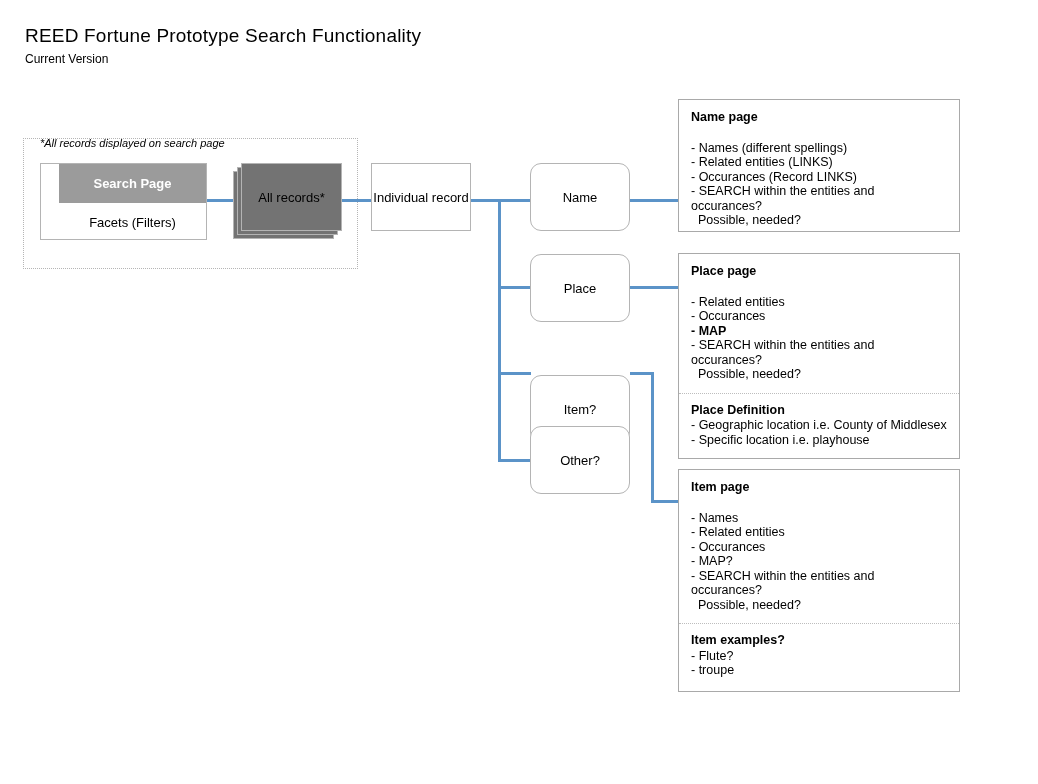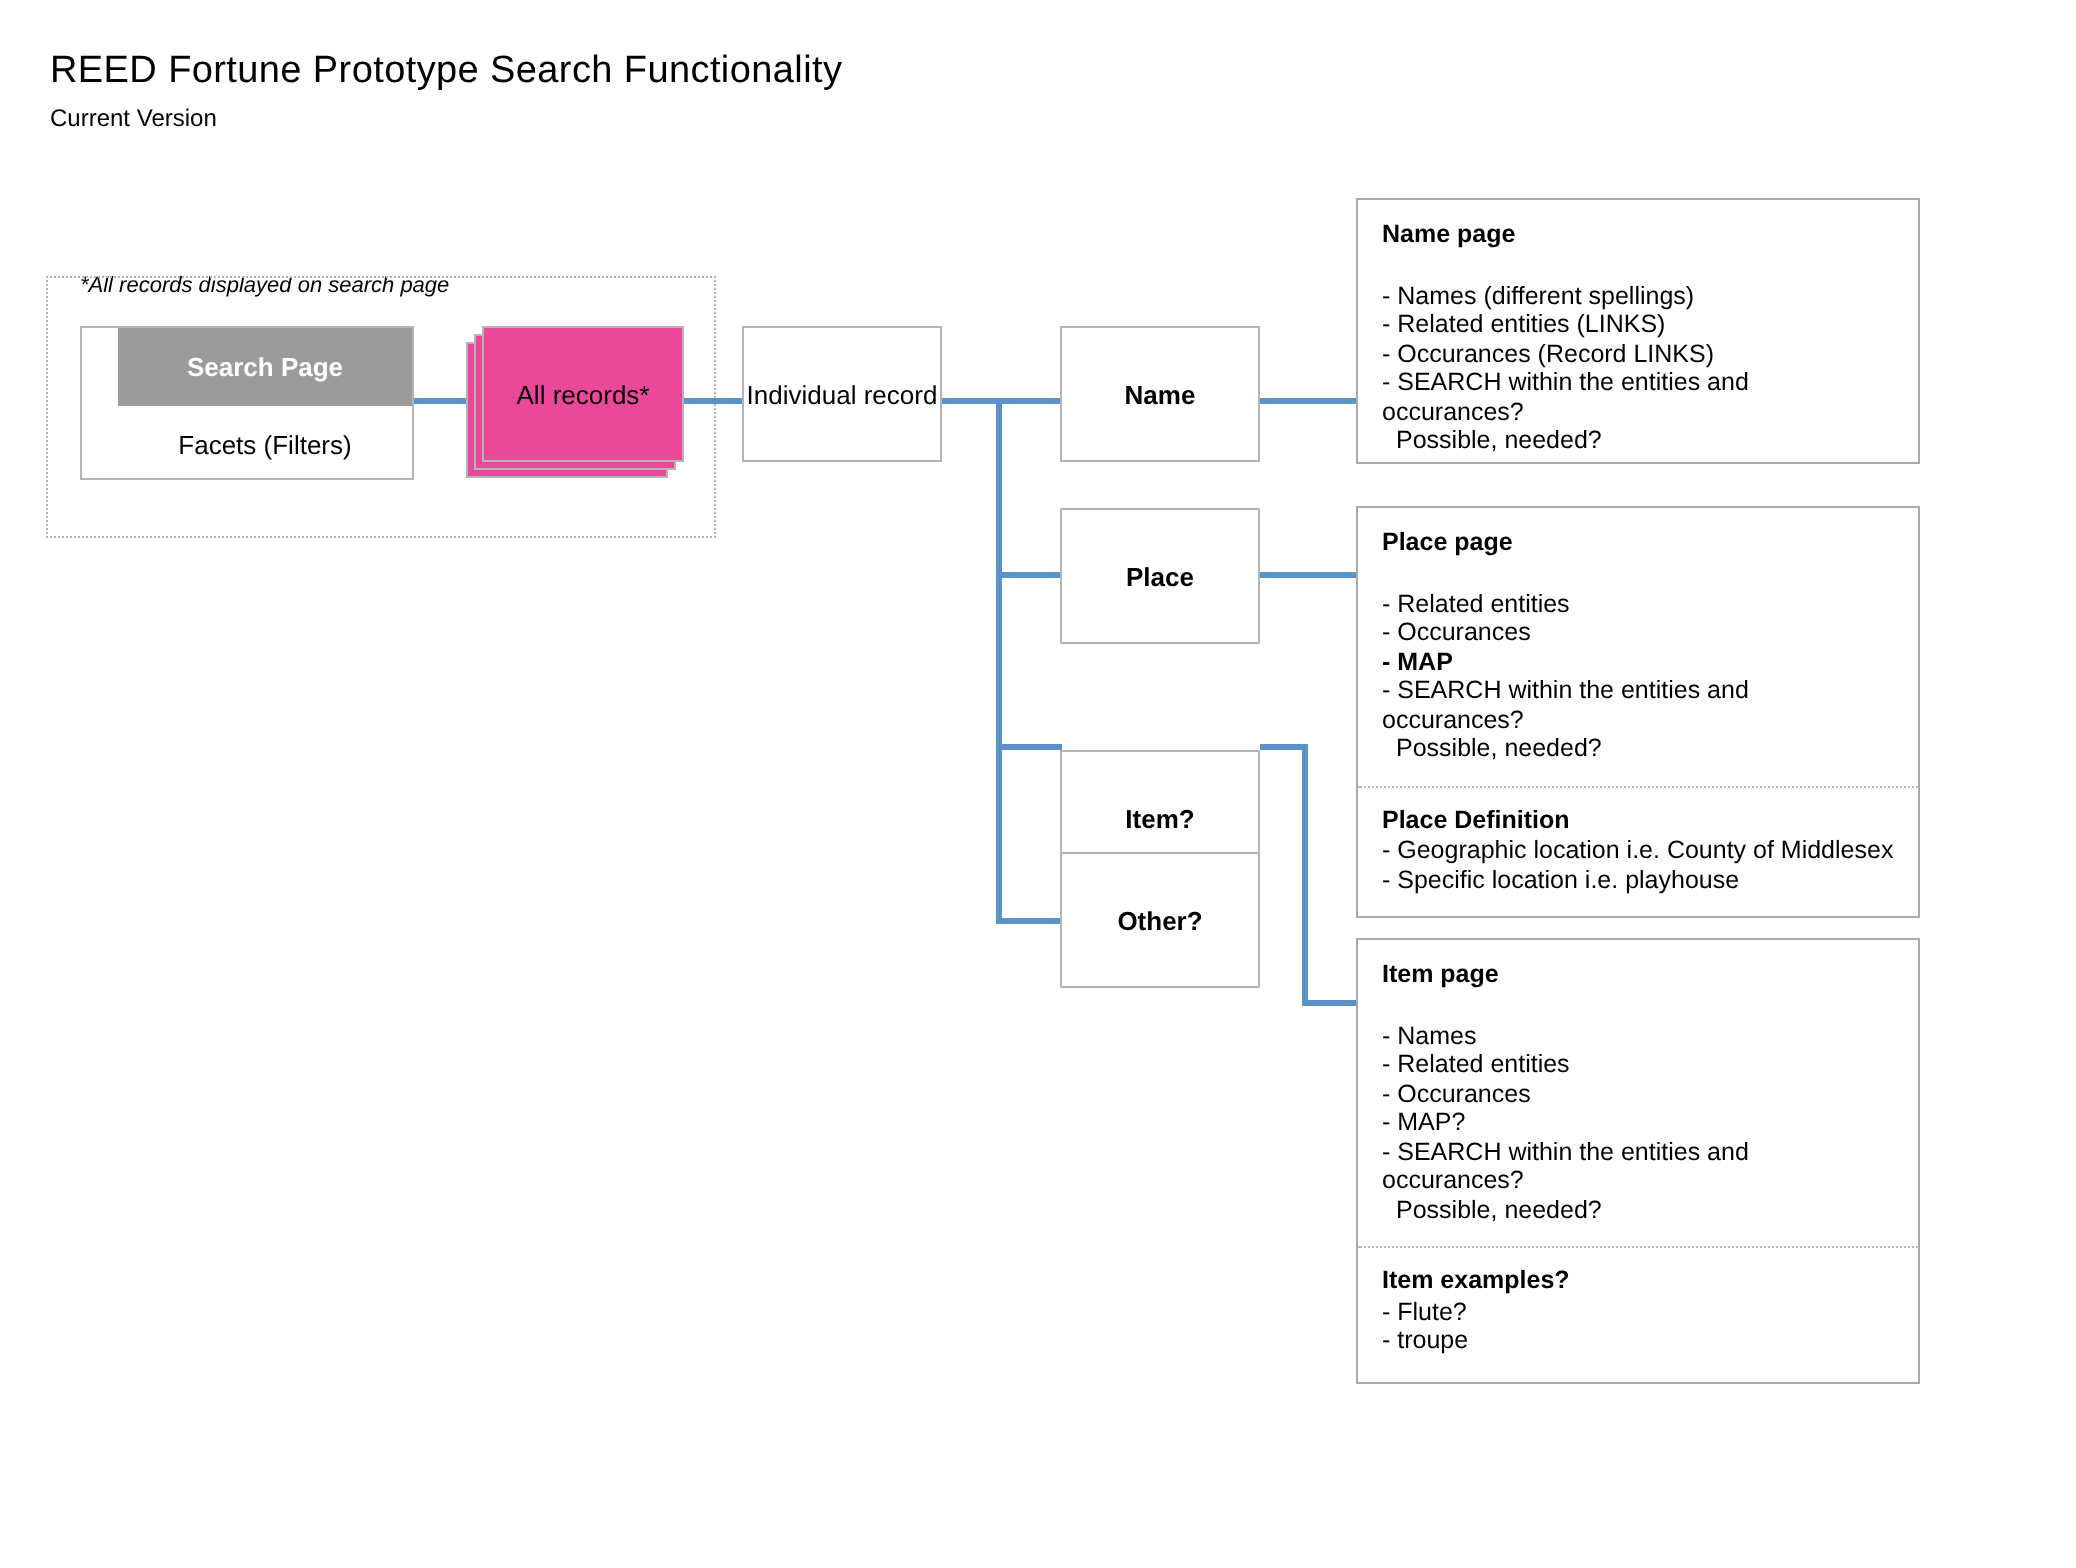--- a/index.html
+++ b/index.html
@@ -14,34 +14,34 @@
 
   
   .dash-group{position:absolute;left:23px;top:138px;width:333px;height:129px;border:1px dotted #b5b5b5;}
 
   
   .node{
     position:absolute;box-sizing:border-box;border:1px solid #b4b4b4;background:#fff;
     display:flex;align-items:center;justify-content:center;text-align:center;
     font-size:13px;
   }
-  .node.bold{font-weight:bold;}
+  .node.bold{font-weight:normal;border-radius:11px;}
 
   
   .search-box{position:absolute;left:40px;top:163px;width:167px;height:77px;box-sizing:border-box;border:1px solid #b4b4b4;background:#fff;padding-left:18px;}
   .search-box .hdr{
     height:39px;background:var(--gray-fill,#9b9b9b);color:#fff;font-weight:bold;font-size:13px;
     display:flex;align-items:center;justify-content:center;
   }
   .search-box .bdy{
     height:38px;display:flex;align-items:center;justify-content:center;font-size:13px;
   }
 
   
-  .sheet{position:absolute;width:101px;height:68px;box-sizing:border-box;border:1px solid #b4b4b4;background:#ec4899;}
+  .sheet{position:absolute;width:101px;height:68px;box-sizing:border-box;border:1px solid #b4b4b4;background:#737373;}
 
   
   .conn{position:absolute;background:var(--accent,#5b93c8);}
 
   
   .panel{
     position:absolute;box-sizing:border-box;width:282px;border:1px solid #a9a9a9;background:#fff;
     padding:10px 12px 0 12px;font-size:12.5px;line-height:14.5px;
   }
   .panel .p-title{font-weight:bold;margin:0 0 16px 0;font-size:12.5px;}

